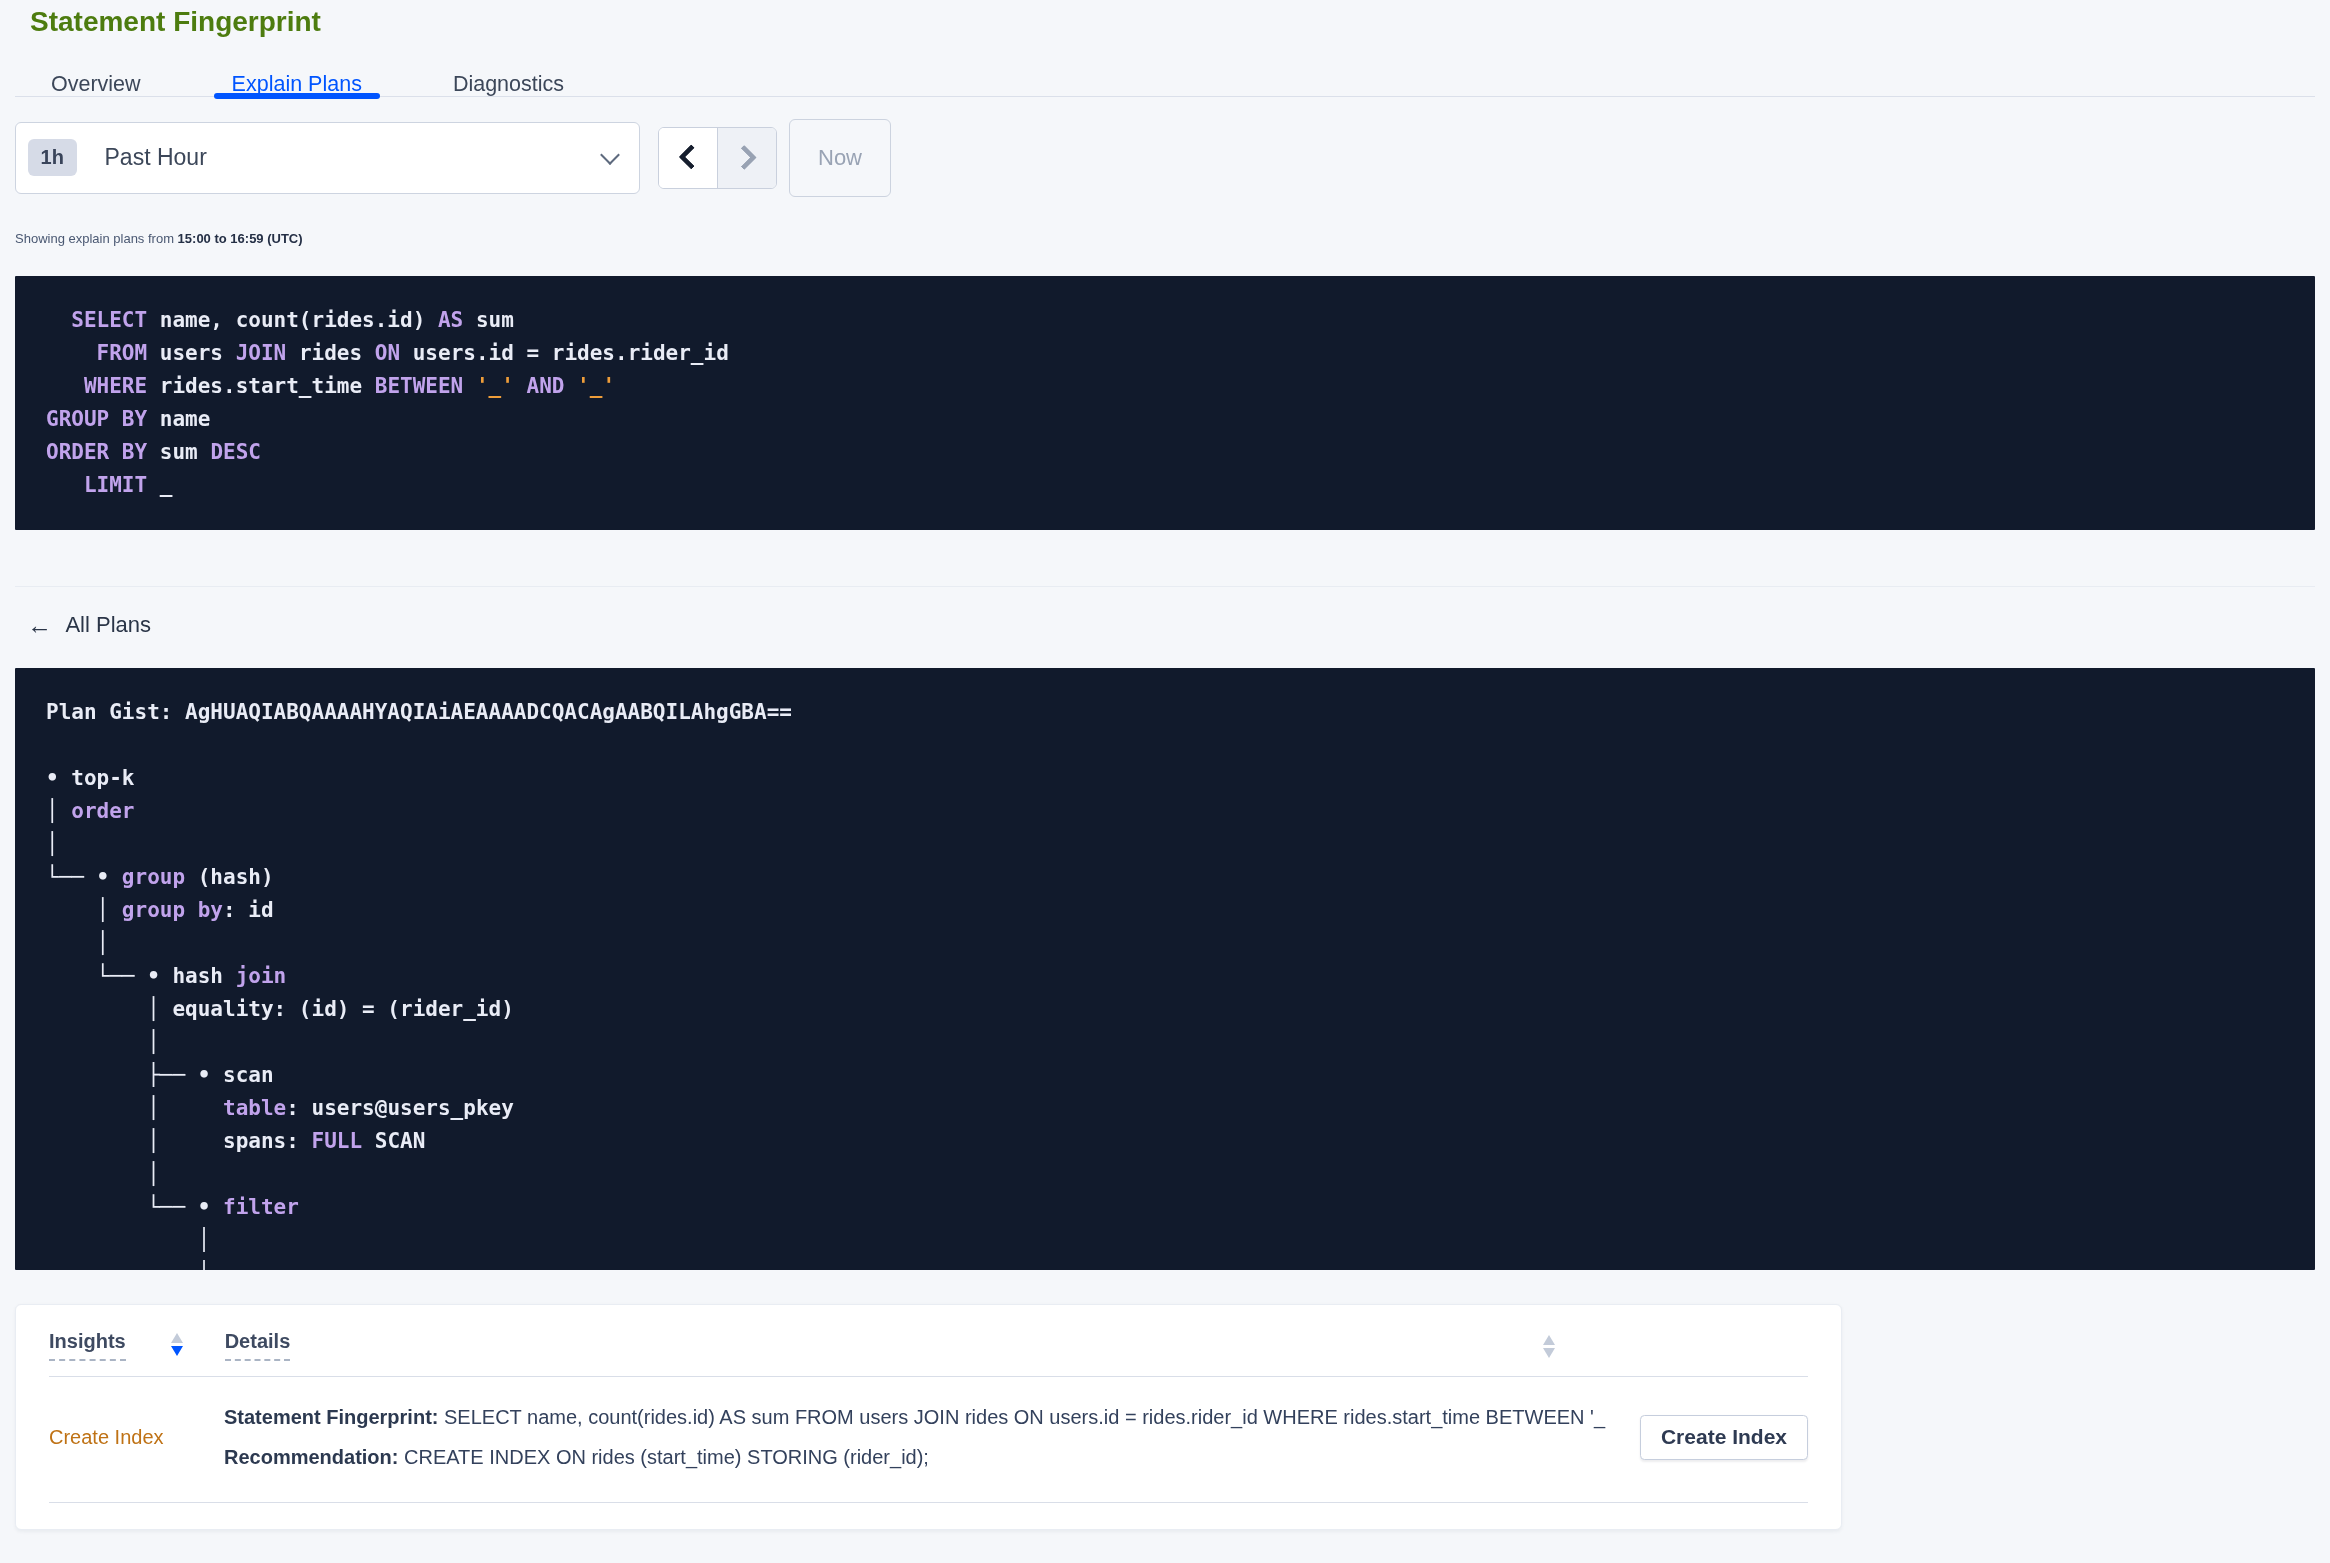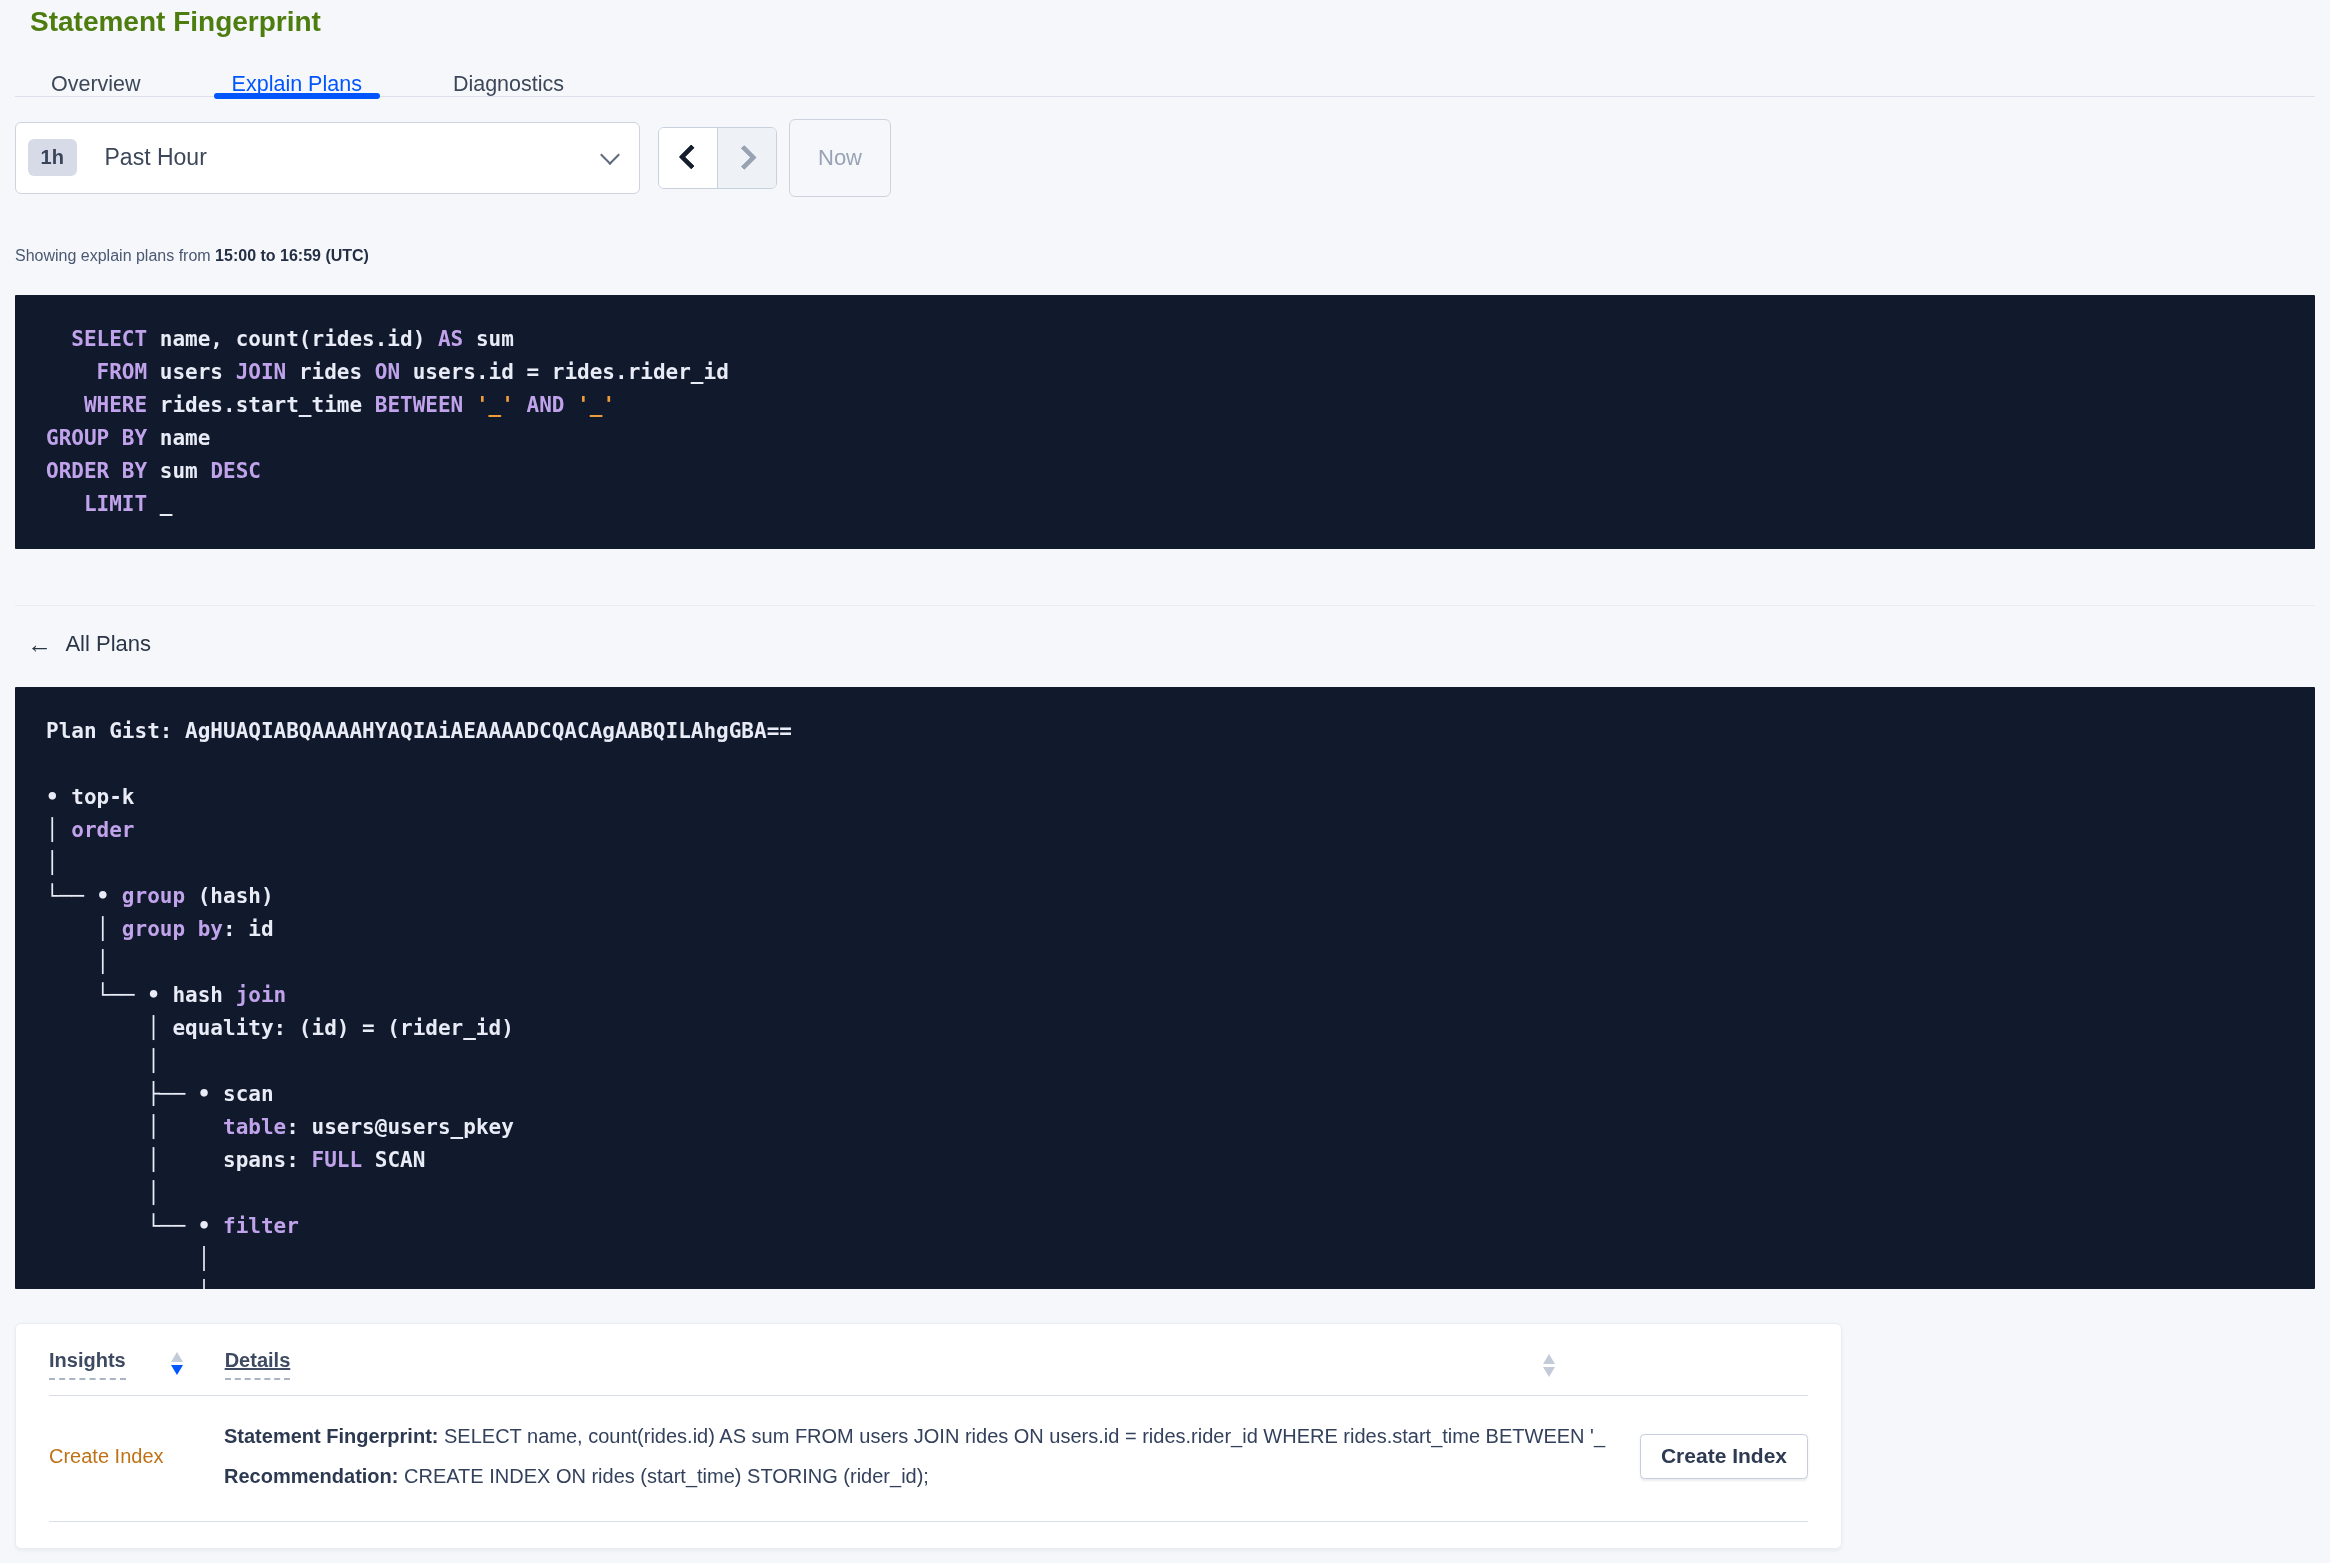--- a/index.html
+++ b/index.html
@@ -26,21 +26,21 @@
   .pager{display:flex;height:62px;box-sizing:border-box;border:1.5px solid #c9d0dd;border-radius:6px;overflow:hidden;margin-left:18px;background:#fff;}
   .pager-btn{width:58px;display:flex;align-items:center;justify-content:center;cursor:pointer;}
   .pager-btn.prev{background:#fff;border-right:1.5px solid #c9d0dd;}
   .pager-btn.next{background:#eef1f6;}
   .chev-left{width:13.4px;height:13.4px;border-left:5.2px solid #161e2e;border-bottom:5.2px solid #161e2e;transform:rotate(45deg);border-radius:1.5px;margin-left:6px;}
   .chev-right{width:13.4px;height:13.4px;border-left:5.2px solid #98a2b3;border-bottom:5.2px solid #98a2b3;transform:rotate(-135deg);border-radius:1.5px;margin-right:6px;}
   .now-btn{height:78px;box-sizing:border-box;margin-left:12px;padding:0 28px;display:flex;align-items:center;
            border:1.5px solid #ccd3df;border-radius:6px;color:#99a3b4;font-size:22px;background:transparent;cursor:default;}
 
   
-  .summary{margin-top:50px;font-size:16px;color:#4a5872;}
+  .summary{margin-top:34px;font-size:13px;color:#4a5872;}
   .summary b{color:#242f45;font-weight:700;}
 
   
   .code-box{margin-top:30px;background:#111a2c;border-radius:1px;padding:28px 31px;
             font-family:"DejaVu Sans Mono",monospace;font-size:21px;line-height:33px;font-weight:700;color:#e9ecf6;}
   .code-line{white-space:pre;min-height:33px;}
   .code-line .kw{color:#c1a3ec;}
   .code-line .lit{color:#ee9d3a;}
   .plan-box{margin-top:28px;height:602px;box-sizing:border-box;overflow:hidden;padding-bottom:0;}
 
@@ -51,21 +51,21 @@
 
   
   .card{margin-top:34px;width:1827px;box-sizing:border-box;background:#fff;border:0.7px solid #e9edf3;border-radius:6px;
         box-shadow:0 1.5px 3.7px rgba(20,30,50,0.05);padding:0 33px;}
   .thead{position:relative;display:flex;align-items:flex-start;padding:25px 0 15px 0;border-bottom:1.5px solid #d9dee8;}
   .th-label{font-size:20px;font-weight:700;color:#3e4a61;border-bottom:2.2px dashed #aab4c4;padding-bottom:6.7px;cursor:pointer;}
   .sorter{display:inline-flex;flex-direction:column;align-items:center;margin:3px 0 0 45px;cursor:pointer;}
   .sorter .up{width:0;height:0;border-left:6.7px solid transparent;border-right:6.7px solid transparent;border-bottom:10.4px solid #c3cbd9;}
   .sorter .down{width:0;height:0;border-left:6.7px solid transparent;border-right:6.7px solid transparent;border-top:10.4px solid #c3cbd9;margin-top:3.7px;}
   .sorter.desc .down{border-top-color:#0055ff;}
-  .th-details{margin-left:42px;text-decoration:underline;}
+  .th-details{margin-left:42px;}
   .sorter.right{position:absolute;right:253px;top:27px;margin-left:0;}
 
   .trow{display:flex;align-items:flex-start;padding:28px 0 33px 0;border-bottom:1.5px solid #d9dee8;}
   .insight-cell{width:175px;flex:none;align-self:center;font-size:20px;color:#bf7215;}
   .details-cell{flex:1;min-width:0;padding-right:34px;font-size:20px;color:#33415c;line-height:24px;}
   .details-line{margin-bottom:16.3px;white-space:nowrap;overflow:hidden;}
   .details-line:last-child{margin-bottom:0;}
   .details-line b{font-weight:700;color:#2c3950;}
   .row-btn{flex:none;align-self:center;background:#fff;border:1.5px solid #c6cedd;border-radius:4.5px;
            box-shadow:0 1.5px 2.2px rgba(20,30,50,0.08);padding:9.7px 20px;font-size:21px;font-weight:700;color:#2e3a52;

